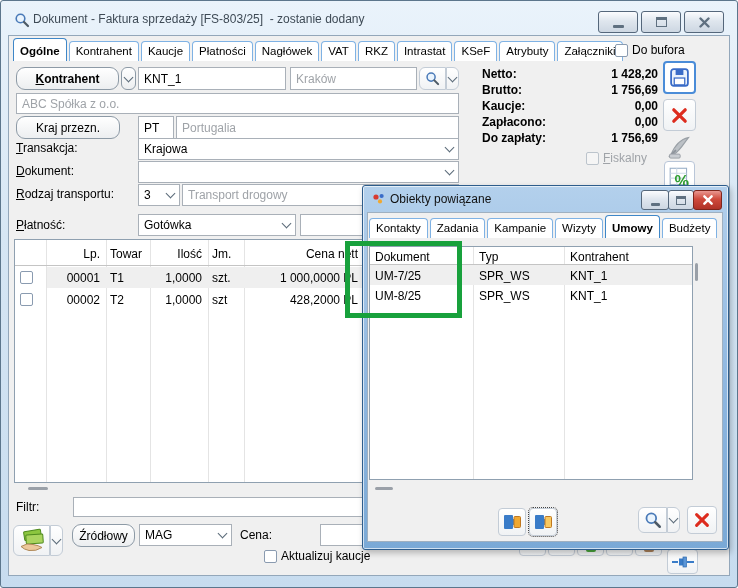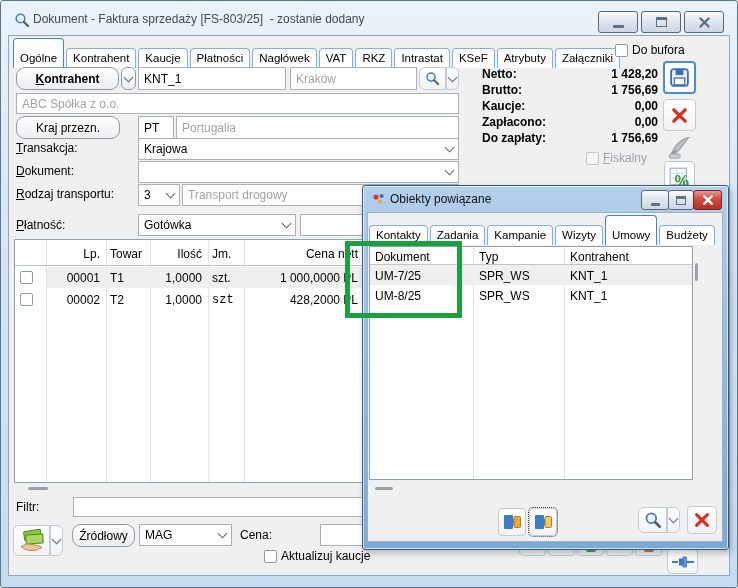--- a/index.html
+++ b/index.html
@@ -13,21 +13,21 @@
   .mw-title{position:absolute;left:32px;top:11px;color:#3e4a55;font-size:12px;white-space:pre;}
   .win-btn{position:absolute;top:10px;height:20px;width:38px;border:1px solid #55677b;border-radius:3px;
     background:linear-gradient(#fbfcfe,#dfe6ee 45%,#cdd7e2);display:flex;align-items:center;justify-content:center;}
   .glyph-min{width:11px;height:3px;background:#5f7080;margin-top:9px;border-radius:1px;}
   .glyph-restore{width:9px;height:6px;border:1px solid #5f7080;border-top:3px solid #5f7080;}
   .mw-content{position:absolute;left:7px;top:34px;width:722px;height:541px;background:#f0f0f0;border:1px solid #93a7ba;border-width:1px;box-sizing:border-box;}
   
   .tabrow{position:absolute;display:flex;align-items:flex-end;}
   .tab{background:#fff;border:1px solid #7fb2e4;border-bottom:none;border-radius:4px 4px 0 0;
     padding:3px 6px 4px 6px;margin-right:2px;font-size:11.5px;white-space:nowrap;}
-  .tab.active{border-color:#3f87c8;padding-top:13px;}
+  .tab.active{border-color:#3f87c8;padding-top:6px;font-weight:bold;}
   
   .btn{background:linear-gradient(#ffffff,#eceef0);border:1px solid #8d9aa6;border-radius:9px;
     display:flex;align-items:center;justify-content:center;box-sizing:border-box;font-size:12px;}
   .sqbtn{background:linear-gradient(#ffffff,#f0f2f4);border:1px solid #c3ccd6;border-radius:4px;
     display:flex;align-items:center;justify-content:center;box-sizing:border-box;}
   .field{background:#fff;border:1px solid #a9b0b8;box-sizing:border-box;display:flex;align-items:center;
     padding:0 5px;font-size:12px;overflow:hidden;white-space:nowrap;}
   .gray{color:#9fa3a8;}
   .select{background:#fff;border:1px solid #a9b0b8;box-sizing:border-box;display:flex;align-items:center;
     justify-content:space-between;padding:0 5px;font-size:12px;overflow:hidden;white-space:nowrap;}
@@ -230,21 +230,21 @@
   <div class="cell tr-right" style="left:46px;top:271px;width:54px;">00001</div>
   <div class="cell" style="left:110px;top:271px;">T1</div>
   <div class="cell tr-right" style="left:150px;top:271px;width:52px;">1,0000</div>
   <div class="cell" style="left:212px;top:271px;">szt.</div>
   <div class="cell tr-right" style="left:246px;top:271px;width:112px;">1 000,0000 PL</div>
 
   <div class="cb abs" style="left:20px;top:293px;"></div>
   <div class="cell tr-right" style="left:46px;top:293px;width:54px;">00002</div>
   <div class="cell" style="left:110px;top:293px;">T2</div>
   <div class="cell tr-right" style="left:150px;top:293px;width:52px;">1,0000</div>
-  <div class="cell" style="left:212px;top:293px;font-family:Liberation Mono, monospace;">szt</div>
+  <div class="cell" style="left:212px;top:293px;">szt</div>
   <div class="cell tr-right" style="left:246px;top:293px;width:112px;">428,2000 PL</div>
   <div class="dash" style="left:28px;top:487px;width:20px;height:3px;"></div>
 
   <div class="lbl" style="left:16px;top:500px;">Filtr:</div>
   <div class="field abs" style="left:73px;top:497px;width:627px;height:20px;">
       <span></span>
     </div>
 
   <div class="sqbtn abs" style="left:13px;top:525px;width:37px;height:31px;border-radius:6px 0 0 6px;">
     <svg width="28" height="25" viewBox="0 0 28 24">

